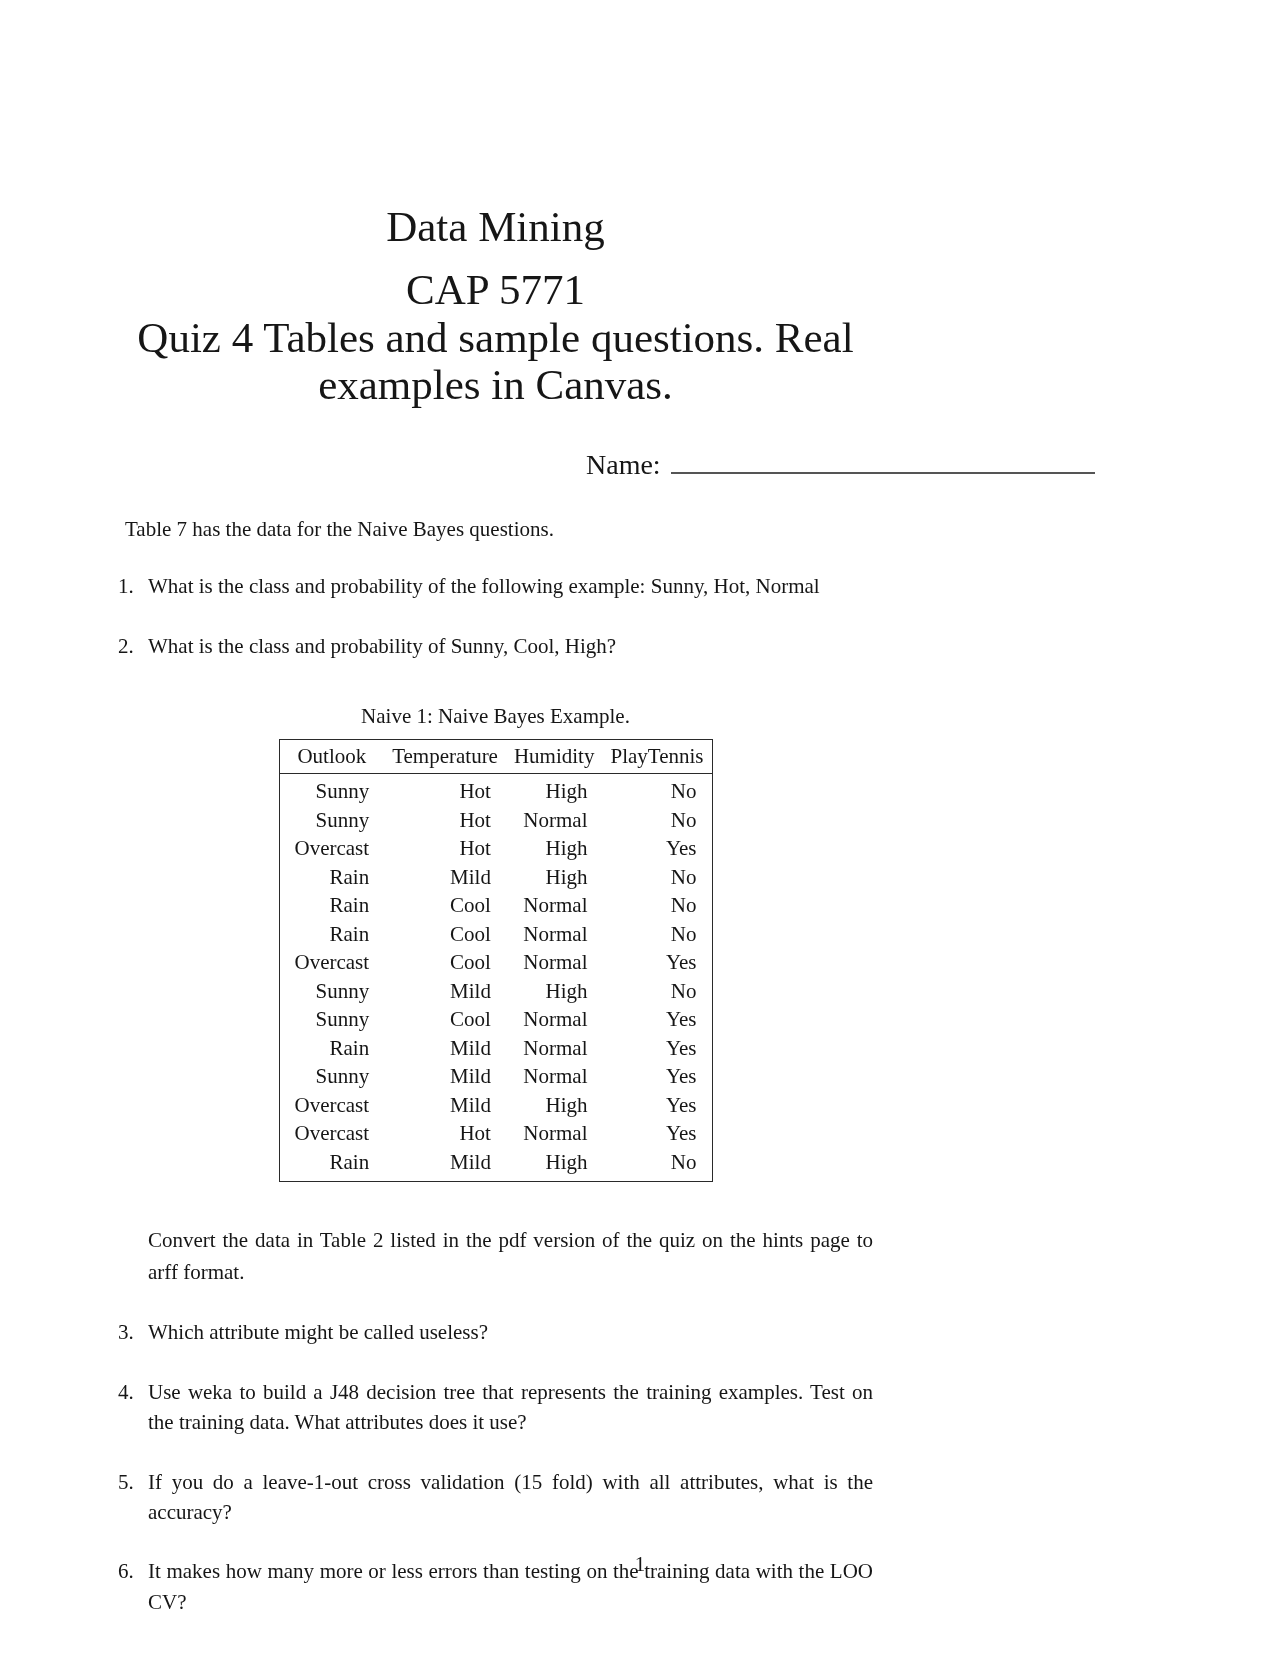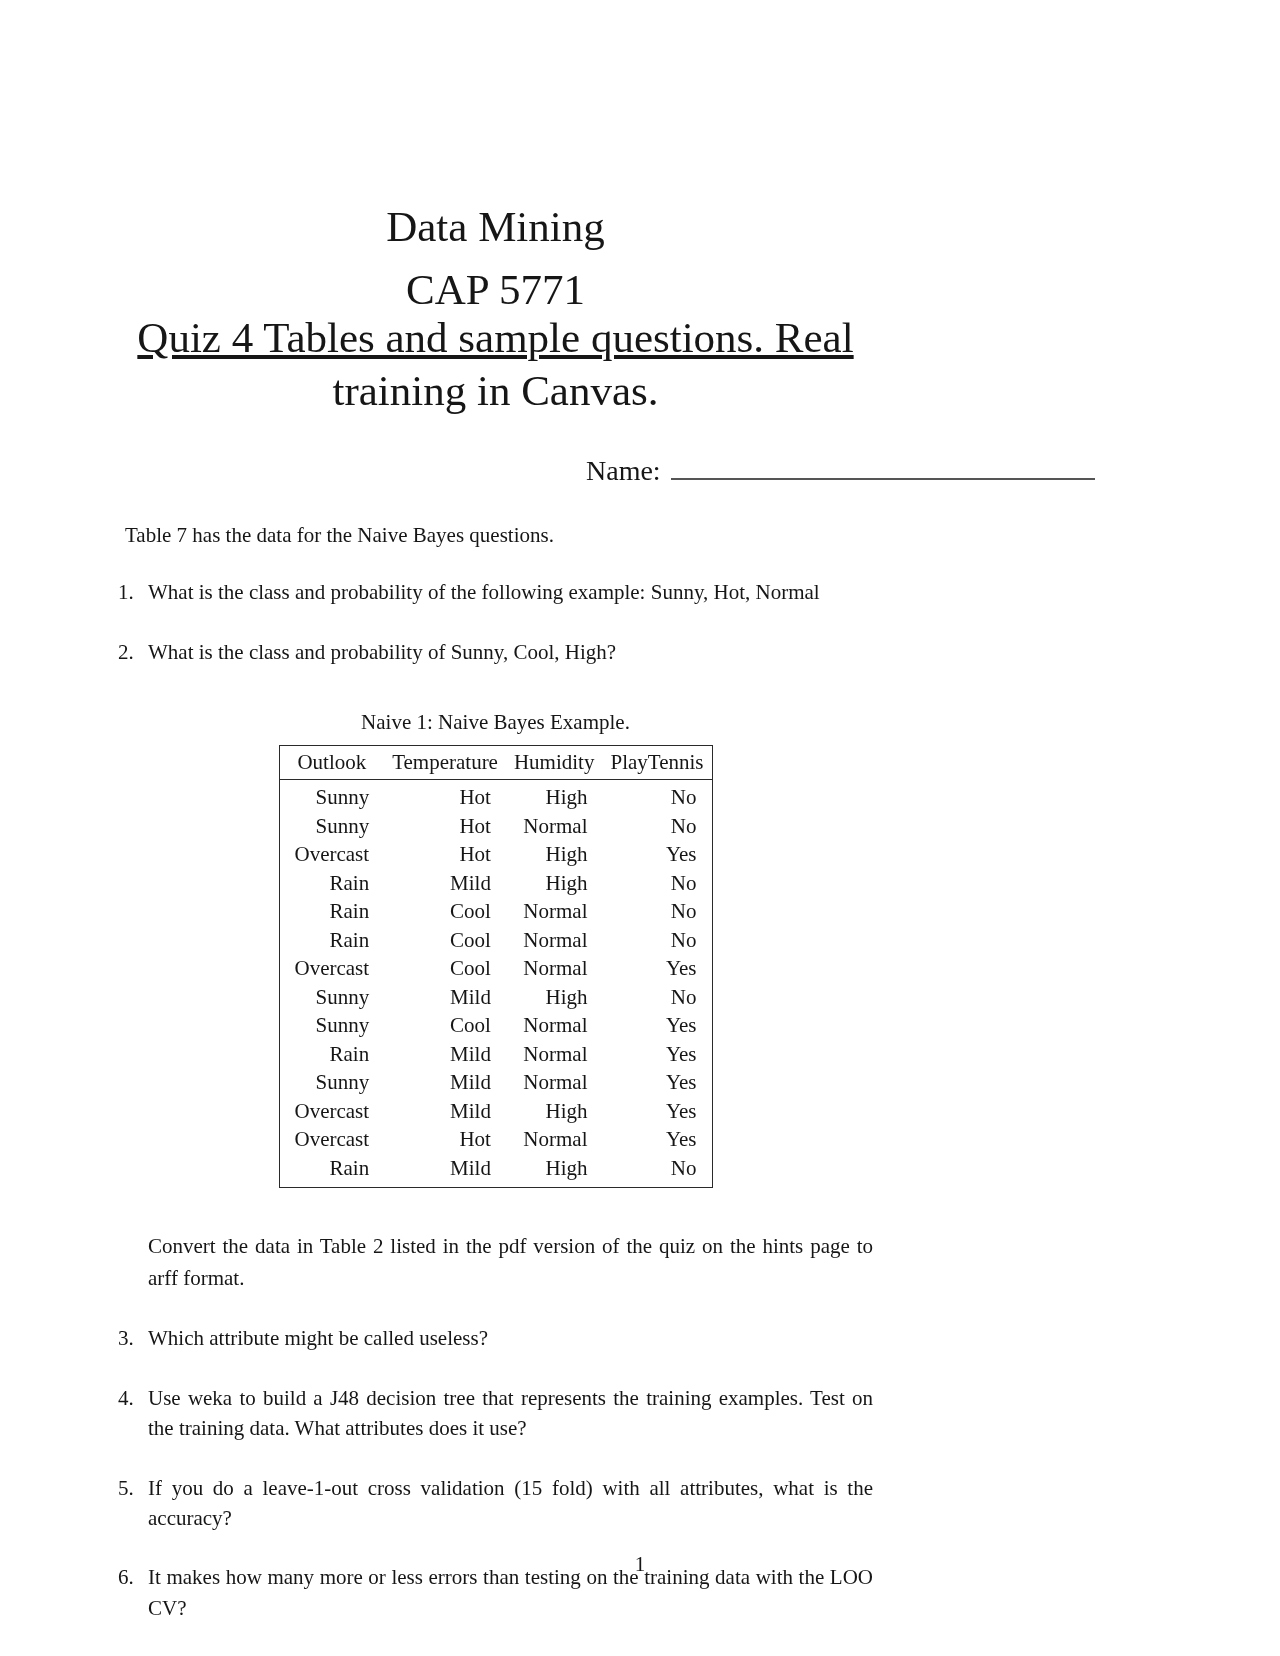--- a/index.html
+++ b/index.html
@@ -22,21 +22,21 @@
   }
   
   .title-block {
     text-align: center;
     font-size: 43px;
     line-height: 1.06;
   }
   .title-line { display: block; }
   .title-line-1 { margin-bottom: 17px; }
   .title-line-2 { margin-bottom: 3px; }
-  .title-line-3 { margin-bottom: 7px; text-decoration: underline; }
+  .title-line-3 { margin-bottom: 1px; }
   
   .name-row {
     margin-top: 37px;
     margin-left: 468px;
     font-size: 28px;
     white-space: nowrap;
   }
   .name-underline {
     display: inline-block;
     width: 424px;
@@ -112,21 +112,21 @@
 </style>
 </head>
 <body>
 
 <div class="page">
 
   <div class="title-block">
     <span class="title-line title-line-1">Data Mining</span>
     <span class="title-line title-line-2">CAP 5771</span>
     <span class="title-line title-line-3">Quiz 4 Tables and sample questions. Real</span>
-    <span class="title-line title-line-4">training in Canvas.</span>
+    <span class="title-line title-line-4">examples in Canvas.</span>
   </div>
 
   <div class="name-row">
     <span>Name:</span><span class="name-underline"></span>
   </div>
 
   <p class="intro">Table 7 has the data for the Naive Bayes questions.</p>
 
   <div class="q-item">
     <span class="q-num">1.</span>

